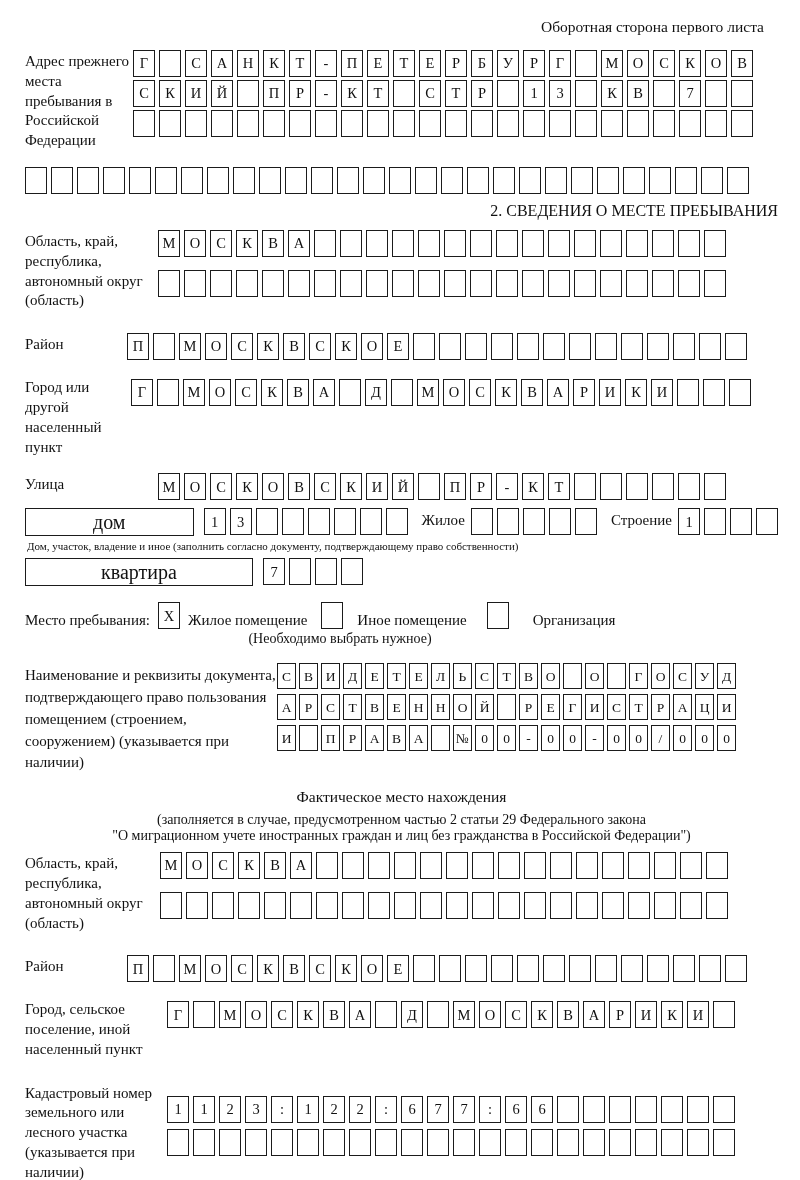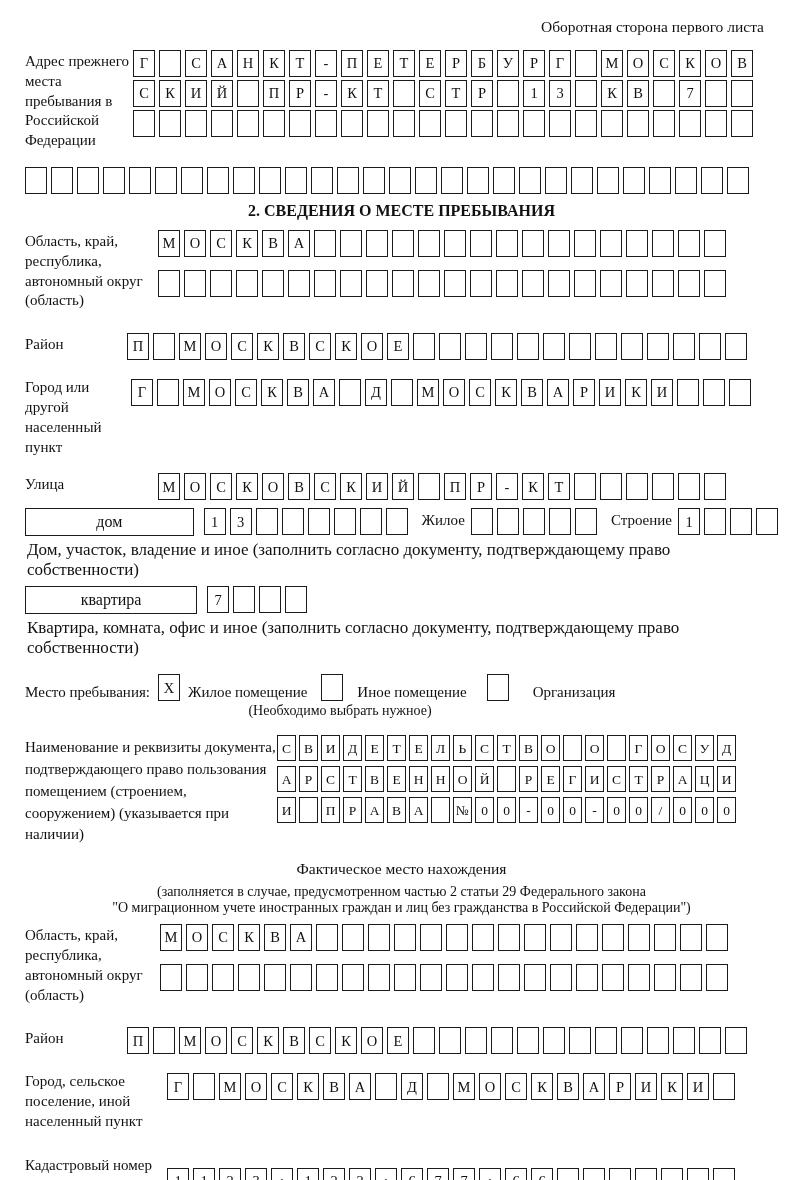--- a/index.html
+++ b/index.html
@@ -19,25 +19,25 @@
     flex: 0 0 auto; width: 22px; height: 27px;
     border: 1.6px solid #1b1b1b; background: #fff;
     display: inline-flex; align-items: center; justify-content: center;
     font-size: 14.5px; line-height: 1;
   }
   .cells-sm { column-gap: 3px; }
   .cells-sm .cell { width: 19px; height: 26px; font-size: 13.5px; }
   .widecell {
     border: 1.6px solid #1b1b1b; height: 28px;
     display: inline-flex; align-items: center; justify-content: center;
-    font-size: 16px;
+    font-size: 20px;
   }
-  .caption { font-size: 17px; margin: 4px 0 6px 2px; }
+  .caption { font-size: 11px; margin: 4px 0 6px 2px; }
   .note { font-size: 14px; text-align: center; }
-  .h2 { font-weight: bold; font-size: 16px; text-align: center; margin: 8px 0 10px 0; }
+  .h2 { font-weight: normal; font-size: 16px; text-align: right; margin: 8px 0 10px 0; }
   .h3 { font-weight: normal; font-size: 15.5px; text-align: center; margin: 10px 0 6px 0; }
   .inline-lbl { font-size: 15px; padding-top: 4px; }
   .stampbox { border: 2px solid #1b1b1b; width: 356px; height: 176px; margin-left: 370px; }
   .mt2 { margin-top: 2px; } .mt4 { margin-top: 16px; } .mt6 { margin-top: 22px; } .mt8 { margin-top: 8px; }
 </style>
 </head>
 <body>
 
 <div class="page">
 
@@ -325,29 +325,28 @@
     <div class="cells">
         <span class="cell">1</span>
         <span class="cell"></span>
         <span class="cell"></span>
         <span class="cell"></span>
       </div>
   </div>
   <div class="caption">Дом, участок, владение и иное (заполнить согласно документу, подтверждающему право собственности)</div>
 
   <div class="flexrow mt2">
-    <div class="widecell" style="width:172px">квартира</div>
+    <div class="widecell" style="width:228px">квартира</div>
     <div class="cells" style="margin-left:10px">
         <span class="cell">7</span>
         <span class="cell"></span>
         <span class="cell"></span>
         <span class="cell"></span>
       </div>
   </div>
-  <div class="caption">Квартира, комната, офис и иное (заполнить согласно документу, подтверждающему право собственности)</div>
 
   <div class="flexrow mt4" style="align-items:flex-end">
     <span class="inline-lbl" style="padding-top:0">Место пребывания:</span>
     <div class="cells" style="margin-left:8px">
         <span class="cell">X</span>
       </div>
     <span class="inline-lbl" style="padding-top:0;margin-left:8px">Жилое помещение</span>
     <div class="cells" style="margin-left:14px">
         <span class="cell"></span>
       </div>

